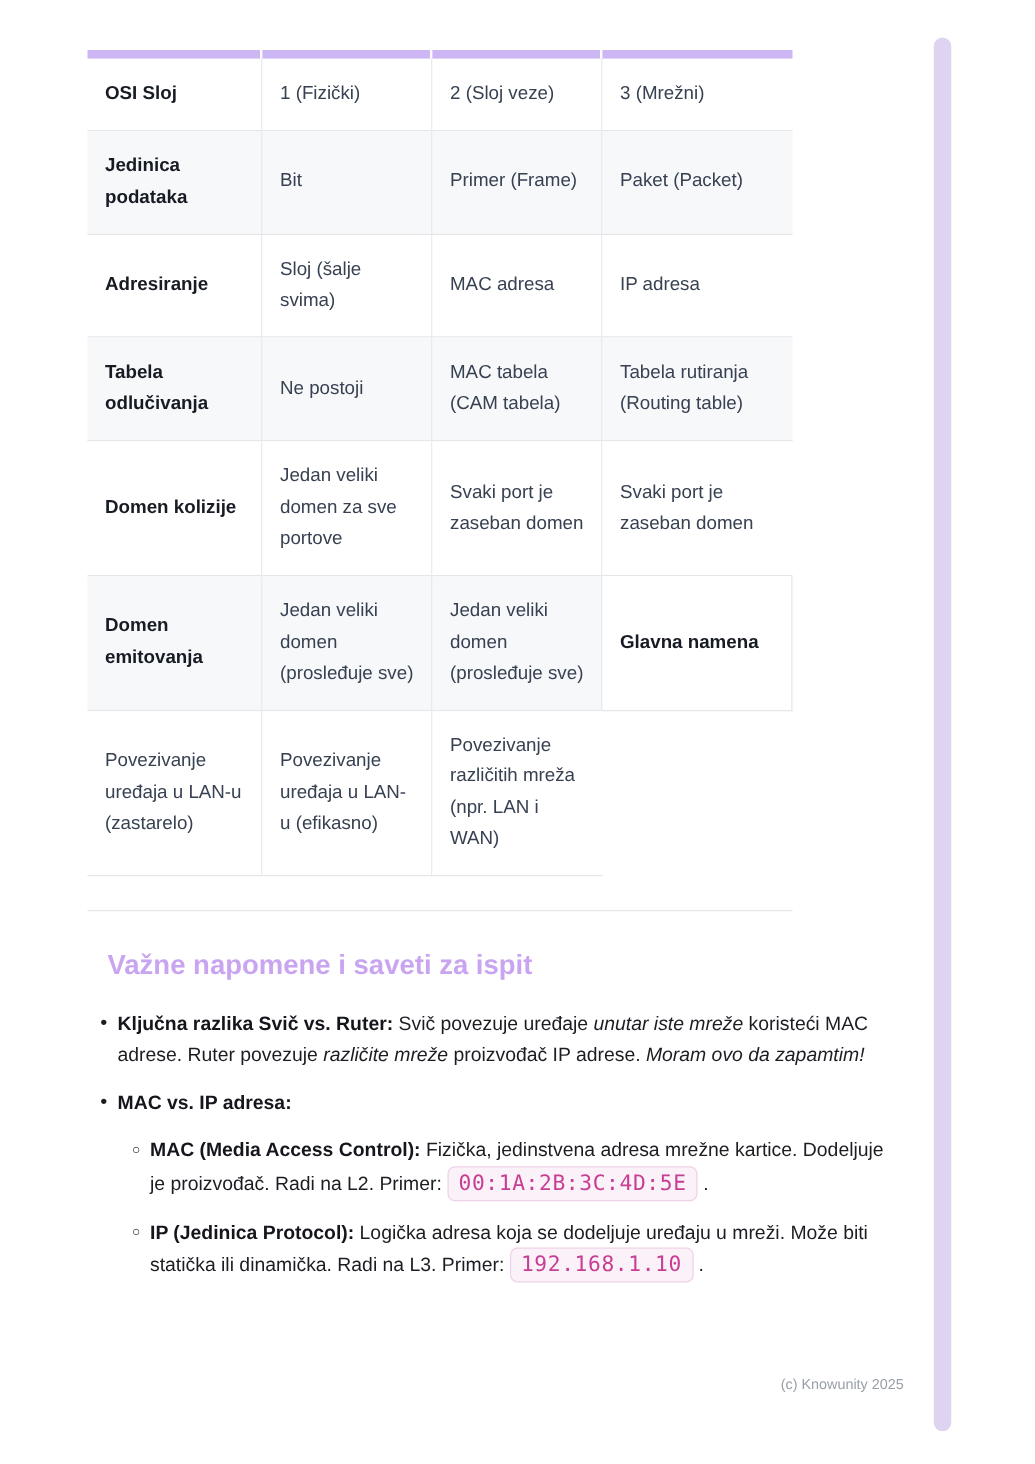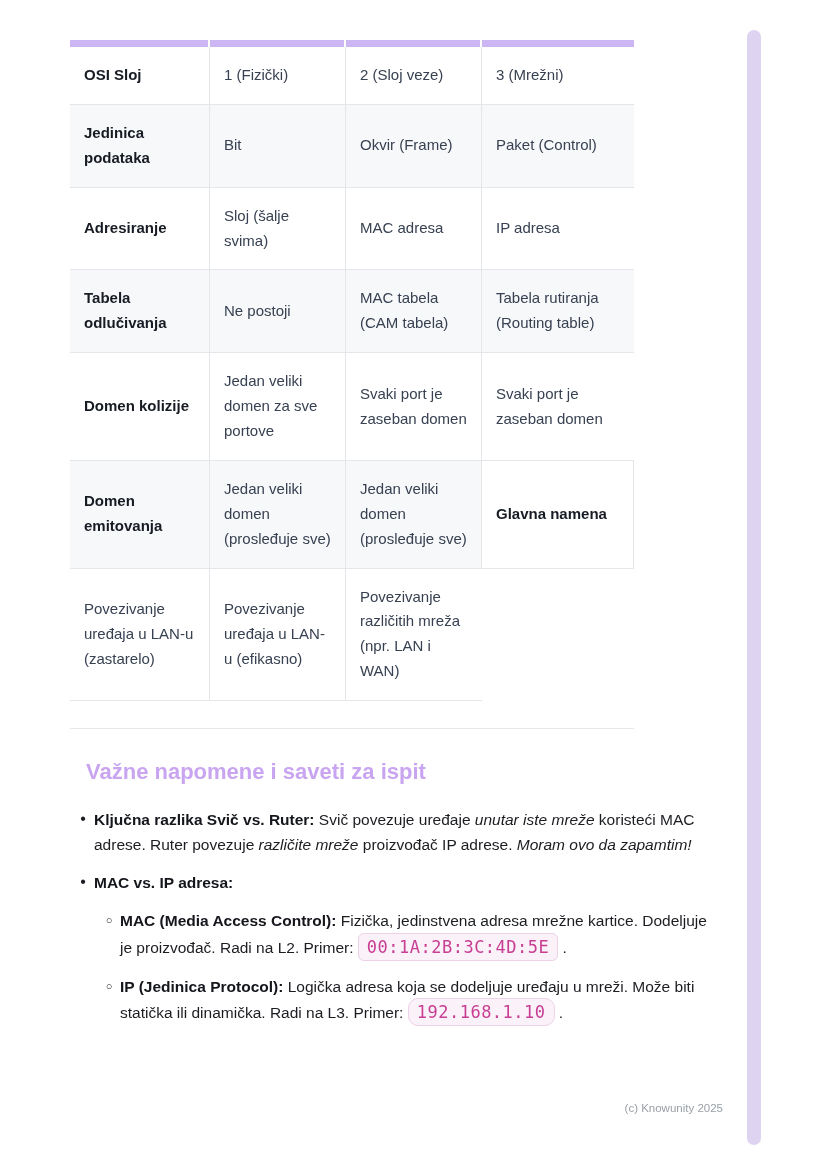--- a/index.html
+++ b/index.html
@@ -55,22 +55,22 @@
         <div class="accent" style="background: rgb(204, 182, 244);"></div>
         <div class="accent" style="background: rgb(204, 182, 244);"></div>
         <div class="accent" style="background: rgb(204, 182, 244);"></div>
         <div class="accent" style="background: rgb(204, 182, 244);"></div>
         <div class="cell label">OSI Sloj</div>
         <div class="cell">1 (Fizički)</div>
         <div class="cell">2 (Sloj veze)</div>
         <div class="cell last">3 (Mrežni)</div>
         <div class="cell label stripe">Jedinica podataka</div>
         <div class="cell stripe">Bit</div>
-        <div class="cell stripe">Okvir (Frame)</div>
-        <div class="cell last stripe">Paket (Control)</div>
+        <div class="cell stripe">Primer (Frame)</div>
+        <div class="cell last stripe">Paket (Packet)</div>
         <div class="cell label">Adresiranje</div>
         <div class="cell">Sloj (šalje svima)</div>
         <div class="cell">MAC adresa</div>
         <div class="cell last">IP adresa</div>
         <div class="cell label stripe">Tabela odlučivanja</div>
         <div class="cell stripe">Ne postoji</div>
         <div class="cell stripe">MAC tabela (CAM tabela)</div>
         <div class="cell last stripe">Tabela rutiranja (Routing table)</div>
         <div class="cell label">Domen kolizije</div>
         <div class="cell">Jedan veliki domen za sve portove</div>
@@ -97,21 +97,21 @@
         <div class="note lvl1">
           <span class="marker">•</span>
           <span class="txt"><strong>MAC vs. IP adresa:</strong></span>
         </div>
         <div class="note lvl2">
           <span class="marker">○</span>
           <span class="txt"><strong>MAC (Media Access Control):</strong><span> Fizička, jedinstvena adresa mrežne kartice. Dodeljuje je proizvođač. Radi na L2. Primer: </span><span class="code" style="color: rgb(199, 62, 147);">00:1A:2B:3C:4D:5E</span><span> .</span></span>
         </div>
         <div class="note lvl2">
           <span class="marker">○</span>
-          <span class="txt"><strong>IP (Jedinica Protocol):</strong><span> Logička adresa koja se dodeljuje uređaju u mreži. Može biti statička ili dinamička. Radi na L3. Primer: </span><span class="code" style="color: rgb(199, 62, 147); border-radius: 10px;">192.168.1.10</span><span> .</span></span>
+          <span class="txt"><strong>IP (Jedinica Protocol):</strong><span> Logička adresa koja se dodeljuje uređaju u mreži. Može biti statička ili dinamička. Radi na L3. Primer: </span><span class="code" style="color: rgb(199, 62, 147);">192.168.1.10</span><span> .</span></span>
         </div>
       </div>
 
   </div>
 
   <div class="footer">(c) Knowunity 2025</div>
 
   <div class="scroll-strip"></div>
 </div>
 

